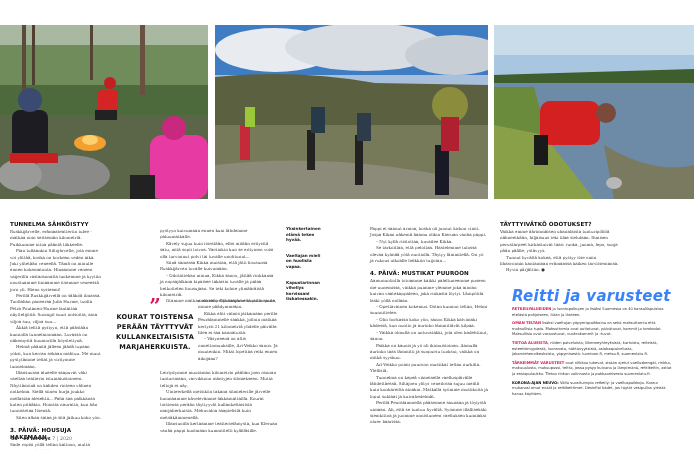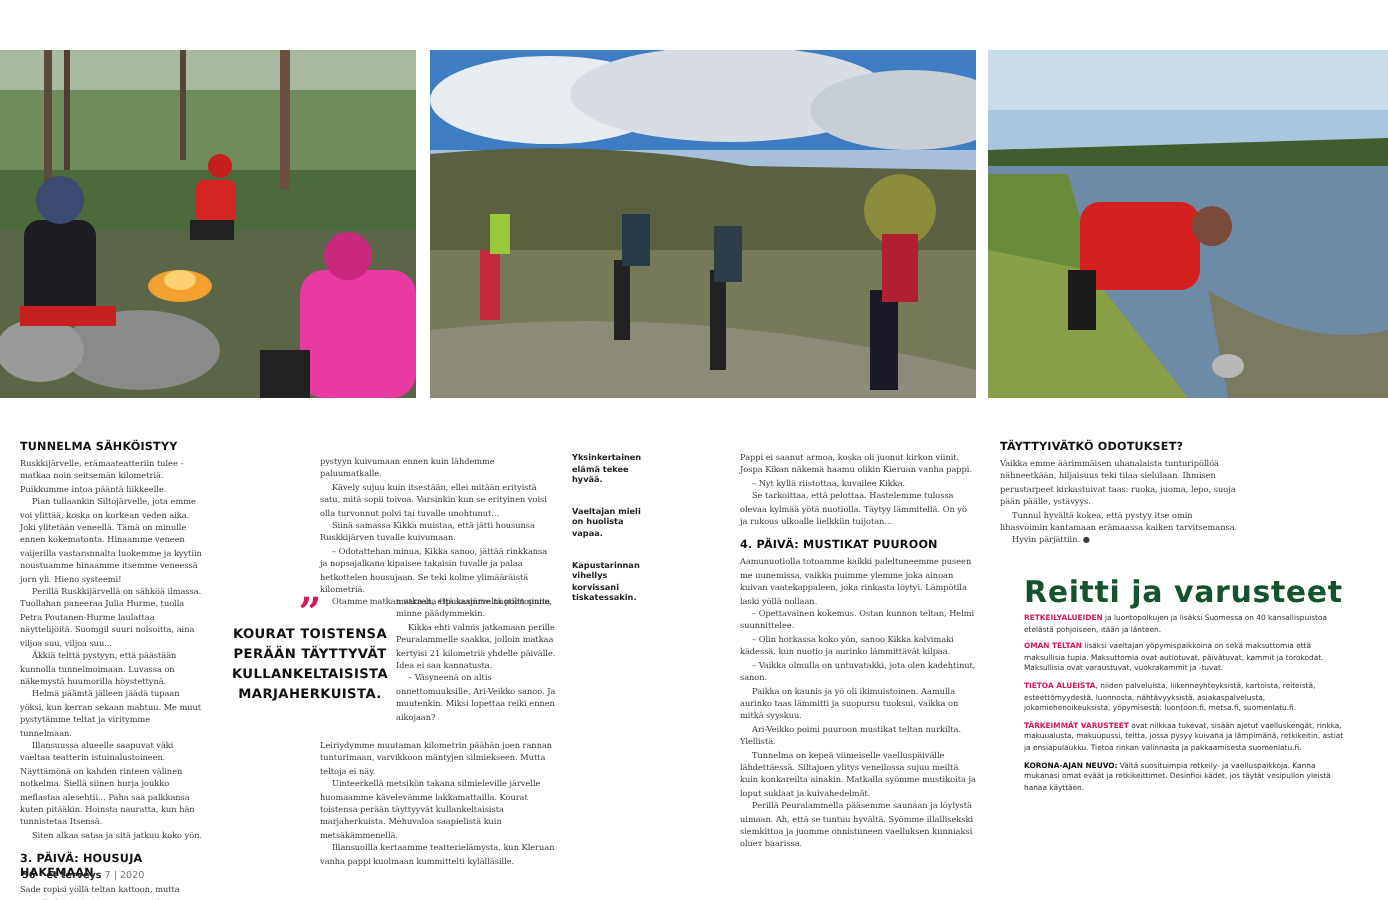--- a/index.html
+++ b/index.html
@@ -24,21 +24,21 @@
   #col3-bottom { left: 160px; top: 370px; width: 118px; }
   #sidebar-quotes { left: 286px; top: 226px; width: 38px; font-family: "DejaVu Sans", sans-serif; font-size: 4.1px; line-height: 5.6px; color: #222; font-weight: bold; }
   #sidebar-quotes p { margin-bottom: 10px; }
   #col4 { left: 370px; top: 226px; width: 118px; }
   #col5 { left: 500px; top: 221px; width: 120px; }
 
   #pullquote { position: absolute; left: 112px; top: 300px; width: 86px; text-align: center; }
   #pullquote .qm { color: #d6195b; font-family: "DejaVu Serif", serif; font-weight: bold; font-size: 20px; line-height: 12px; display: block; height: 12px; }
   #pullquote .qt { font-family: "DejaVu Sans", sans-serif; font-weight: 900; font-size: 6.6px; line-height: 10px; color: #111; letter-spacing: 0.2px; }
 
-  #reitti { position: absolute; left: 512px; top: 287px; font-family: "DejaVu Sans", sans-serif; font-weight: bold; font-size: 15px; color: #14532d; letter-spacing: 0.3px; }
+  #reitti { position: absolute; left: 512px; top: 287px; font-family: "DejaVu Sans", sans-serif; font-style: italic; font-weight: bold; font-size: 15px; color: #3b82f6; letter-spacing: 0.3px; }
   #facts { position: absolute; left: 512px; top: 307px; width: 162px; font-family: "DejaVu Sans", sans-serif; font-size: 3.7px; line-height: 5.6px; color: #333; }
   #facts p { margin-bottom: 3px; }
   #facts .k { color: #d6195b; font-weight: bold; text-transform: uppercase; }
   #facts .k.dark { color: #111; }
 
   #footer { position: absolute; left: 11px; top: 436px; font-family: "DejaVu Sans", sans-serif; font-size: 4.8px; color: #222; }
   #footer .pn { font-weight: bold; margin-right: 4px; }
   #footer .mag { font-weight: 900; }
   #footer .iss { color: #777; }
 </style>

